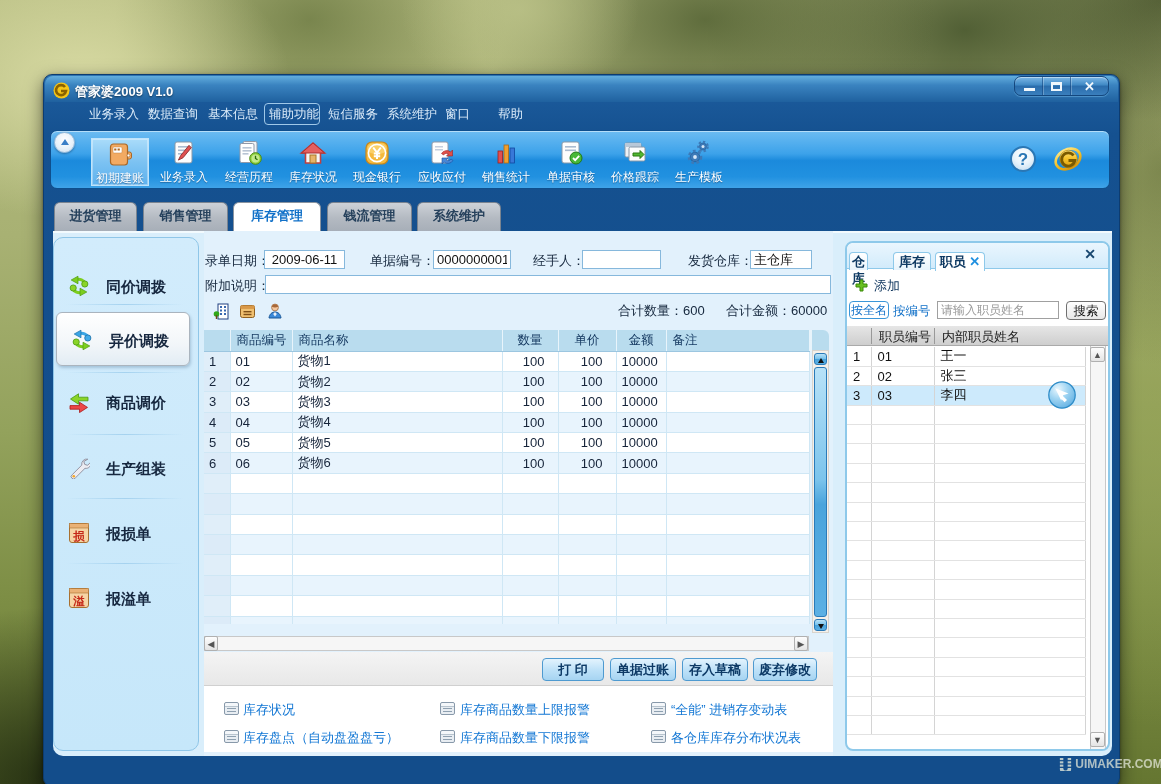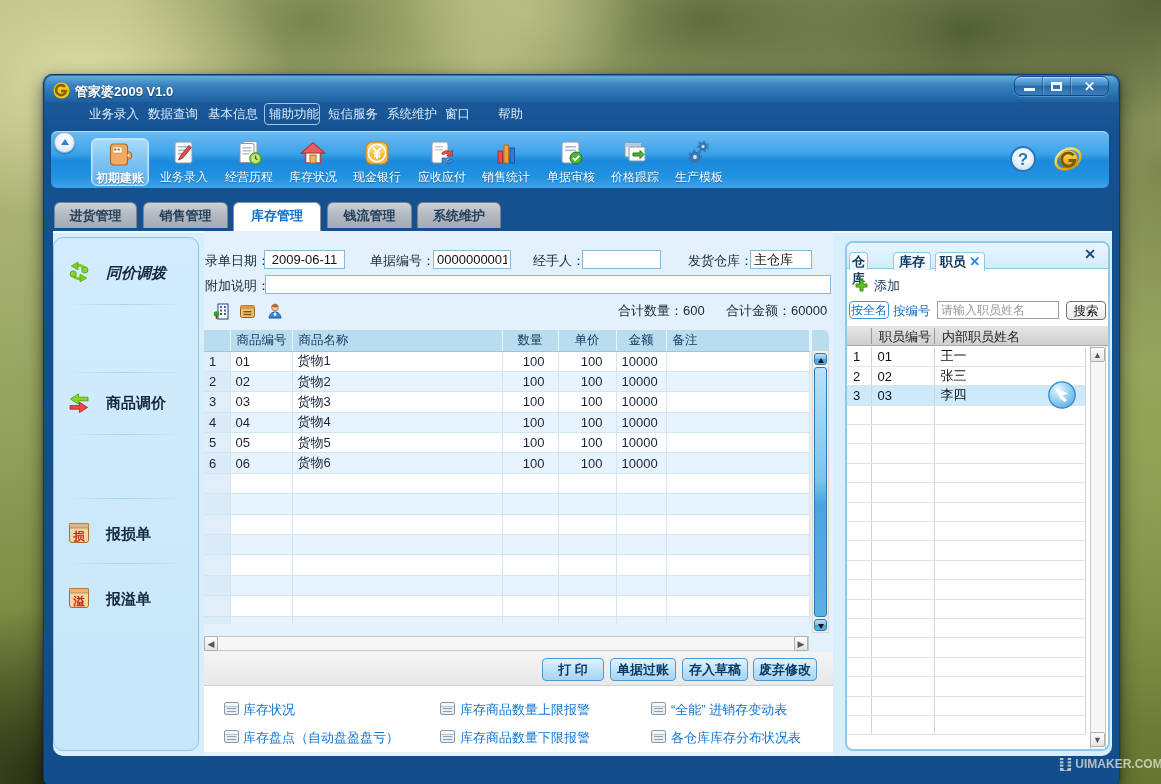--- a/index.html
+++ b/index.html
@@ -50,30 +50,30 @@
   background:linear-gradient(180deg,#6cbcf2 0%,#3ca2ea 40%,#1b8adc 52%,#2191e0 80%,#3fa3e8 100%);
   box-shadow:inset 0 1px 0 rgba(255,255,255,.5);
 }
 #tbar .circ { position:absolute; left:3px; top:1px; width:21px; height:21px; border-radius:50%;
   background:radial-gradient(circle at 50% 35%, #fdfeff 0%, #e8f2fa 55%, #cddff0 100%);
   border:1px solid #9dbcd8; box-shadow:0 1px 2px rgba(0,20,50,.35); }
 #tbar .circ::after { content:""; position:absolute; left:5.5px; top:6px; border:4.5px solid transparent; border-bottom:6px solid #3a7fc7; border-top:none; }
 .titem { position:absolute; top:7px; width:58px; height:48px; text-align:center; }
 .titem .ic { display:block; margin:0 auto; width:30px; height:30px; }
 .titem .tx { display:block; margin-top:1px; color:#fff; font-size:12px; text-shadow:0 1px 1px rgba(0,30,70,.45); white-space:nowrap; }
-.titem.sel { border-radius:6px; border:1px solid #bfe4fb;
+.titem.sel { border-radius:0; border:1px solid #bfe4fb;
   background:linear-gradient(180deg,#aadcfa 0%,#7cc2f2 50%,#5eb2ee 100%);
-  box-shadow:inset 0 0 0 1px rgba(255,255,255,.35);font-weight:bold; }
+  box-shadow:inset 0 0 0 1px rgba(255,255,255,.35); }
 #helpc { position:absolute; right:73px; top:15px; width:26px; height:26px; border-radius:50%;
   background:radial-gradient(circle at 50% 32%,#ffffff 0%,#e8f3fb 50%,#bcd8ee 100%);
   border:2px solid #2a77b5; color:#2a77b5; font-weight:bold; font-size:17px; text-align:center; line-height:23px; }
 #glogo { position:absolute; right:27px; top:13px; width:28px; height:30px; }
 
 #tabs { position:absolute; left:9px; top:127px; height:29px; width:1058px; }
-.tab { position:absolute; top:0; height:26px; border-radius:6px 6px 0 0; border:1px solid #7a8490; border-bottom:none;
+.tab { position:absolute; top:0; height:34px; border-radius:6px 6px 0 0; border:1px solid #7a8490; border-bottom:none;
   background:linear-gradient(180deg,#cdd2d8 0%,#b4bac2 45%,#a2aab4 100%);
   color:#26415c; font-size:13px; font-weight:bold; text-align:center; line-height:26px; }
 .tab.on { top:0; height:29px; background:#fff; color:#1070c8; border-color:#8a94a0; z-index:3; }
 
 #content { position:absolute; left:9px; top:156px; width:1059px; height:525px; background:#d9eefb; border-radius:0 0 10px 10px; box-shadow:inset 0 2px 0 #f2fafe; }
 
 #side { position:absolute; left:0px; top:6px; width:146px; height:514px; background:linear-gradient(180deg,#d2ecfc 0%,#c6e7fa 100%); border:1px solid #8fc6e8; border-radius:10px; }
 .sitem { position:absolute; left:0; width:100%; height:40px; }
 .sitem .sic { left:14px; top:9px; width:22px; height:22px; }
 .sitem .stx { left:52px; top:12px; }
@@ -270,41 +270,59 @@
   </div>
   <div id="tabs">
     <div class="tab" style="left:1px;width:83px;">进货管理</div>
     <div class="tab" style="left:90px;width:85px;">销售管理</div>
     <div class="tab on" style="left:180px;width:88px;">库存管理</div>
     <div class="tab" style="left:274px;width:85px;">钱流管理</div>
     <div class="tab" style="left:364px;width:84px;">系统维护</div>
   </div>
   <div id="content">
     <div id="side">
-      <div class="sitem" style="top:14px;font-style:italic;">
+      <div class="sitem" style="top:28px;">
         <svg class="sic" viewBox="0 0 22 22">
             <path d="M17 8.5 A6.5 5.5 0 0 0 8 4.8" fill="none" stroke="#7cce1f" stroke-width="3"></path>
             <path d="M10 1.2 L3.2 5 10 8.8z" fill="#7cce1f" stroke="#4a9a10" stroke-width=".7"></path>
             <circle cx="16.8" cy="9" r="3.1" fill="#8ad428" stroke="#4a9a10" stroke-width=".8"></circle>
             <path d="M5 13.5 A6.5 5.5 0 0 0 14 17.2" fill="none" stroke="#7cce1f" stroke-width="3"></path>
             <path d="M12 13.2 L18.8 17 12 20.8z" fill="#7cce1f" stroke="#4a9a10" stroke-width=".7"></path>
             <circle cx="5.2" cy="13" r="3.1" fill="#8ad428" stroke="#4a9a10" stroke-width=".8"></circle>
           </svg>
         <span class="stx">同价调拨</span>
       </div>
       <div class="ssep" style="top:66px;"></div>
+      <div class="sitem sel2" style="top:74px;">
+        <svg class="sic" viewBox="0 0 22 22">
+            <path d="M17 8.5 A6.5 5.5 0 0 0 8 4.8" fill="none" stroke="#3aa5e5" stroke-width="3"></path>
+            <path d="M10 1.2 L3.2 5 10 8.8z" fill="#3aa5e5" stroke="#1a70a8" stroke-width=".7"></path>
+            <circle cx="16.8" cy="9" r="3.1" fill="#41aae8" stroke="#1a70a8" stroke-width=".8"></circle>
+            <path d="M5 13.5 A6.5 5.5 0 0 0 14 17.2" fill="none" stroke="#7cce1f" stroke-width="3"></path>
+            <path d="M12 13.2 L18.8 17 12 20.8z" fill="#7cce1f" stroke="#4a9a10" stroke-width=".7"></path>
+            <circle cx="5.2" cy="13" r="3.1" fill="#8ad428" stroke="#4a9a10" stroke-width=".8"></circle>
+          </svg>
+        <span class="stx">异价调拨</span>
+      </div>
       <div class="ssep" style="top:134px;"></div>
       <div class="sitem" style="top:144px;">
         <svg class="sic" viewBox="0 0 22 22">
             <path d="M20 6.2 H10.5 V2.8 L2.5 8 l8 5.2 V9.8 H20z" fill="#8ad428" stroke="#4a9a10" stroke-width=".8"></path>
             <path d="M2 12.2 H11.5 V8.8 L19.5 14 l-8 5.2 V15.8 H2z" fill="#ec4848" stroke="#a81818" stroke-width=".8" transform="translate(0 2.4)"></path>
           </svg>
         <span class="stx">商品调价</span>
       </div>
       <div class="ssep" style="top:196px;"></div>
+      <div class="sitem" style="top:210px;">
+        <svg class="sic" viewBox="0 0 22 22">
+            <path d="M19.8 2.2a5 5 0 0 0-6 5.9L4.2 17.7a2.3 2.3 0 1 0 3.2 3.2l9.6-9.6a5 5 0 0 0 5.8-6.2l-3.2 3.2-2.9-.9-.9-2.9z" fill="#ececf2" stroke="#8a8a9a" stroke-width=".9"></path>
+            <circle cx="5.8" cy="19.3" r="1.3" fill="#f5a623"></circle>
+          </svg>
+        <span class="stx">生产组装</span>
+      </div>
       <div class="ssep" style="top:260px;"></div>
       <div class="sitem" style="top:275px;">
         <svg class="sic" viewBox="0 0 22 22">
             <rect x="1.5" y="1.5" width="19" height="19" rx="2.5" fill="#f6d4a4" stroke="#a87030"></rect>
             <rect x="1.5" y="1.5" width="19" height="4.5" fill="#eab276" stroke="#a87030" stroke-width=".6"></rect>
             <text x="11" y="17.5" font-size="11.5" font-weight="bold" fill="#c42818" text-anchor="middle">损</text>
           </svg>
         <span class="stx">报损单</span>
       </div>
       <div class="ssep" style="top:325px;"></div>

